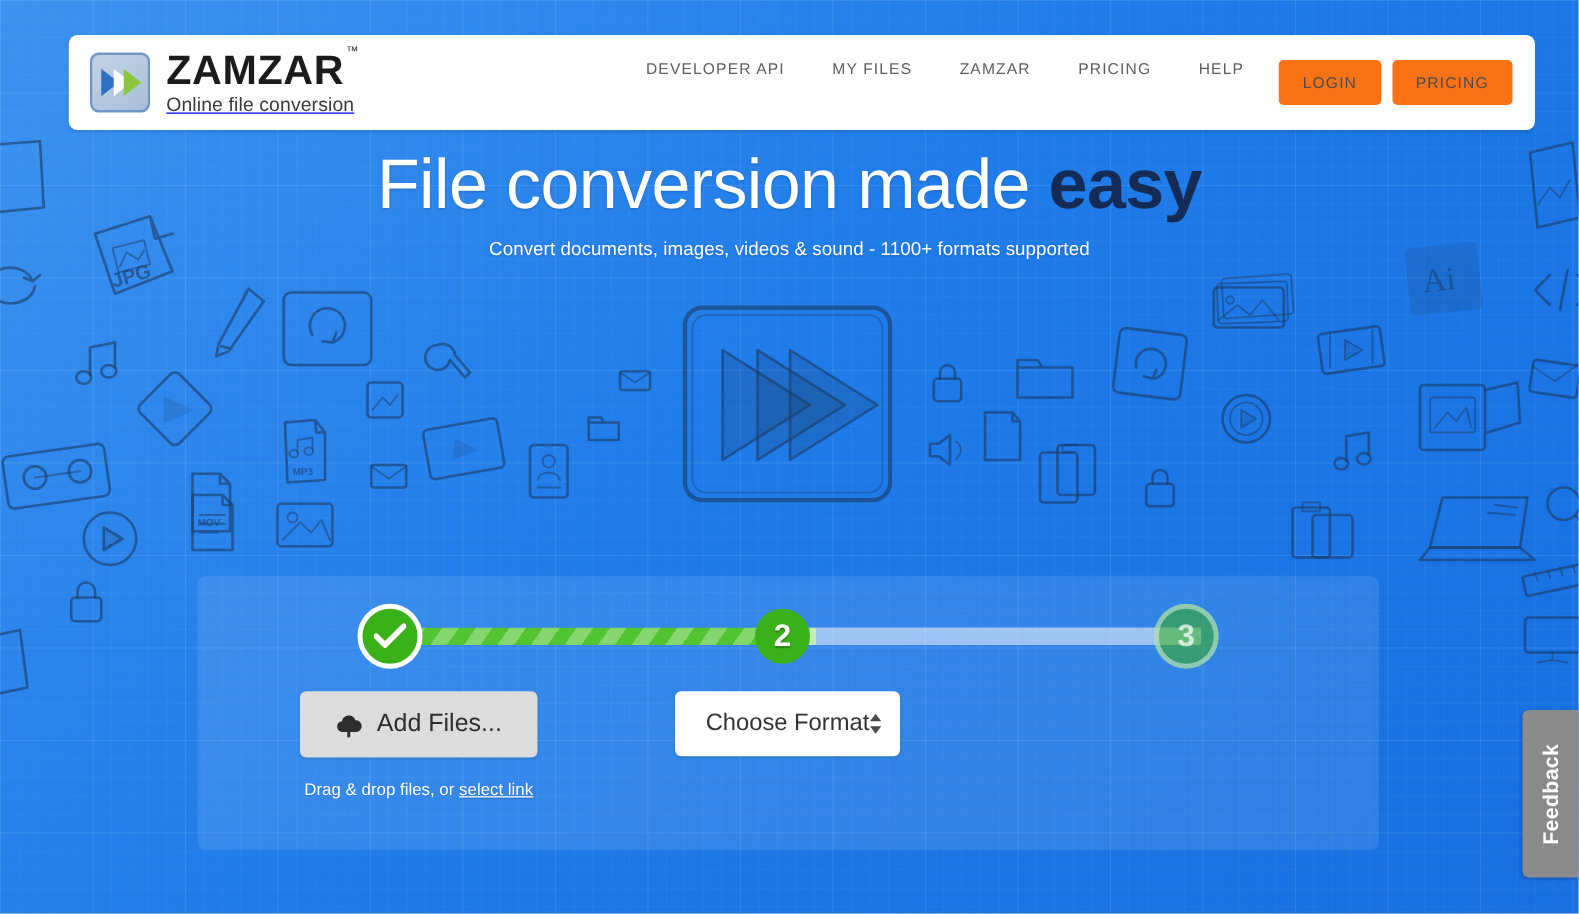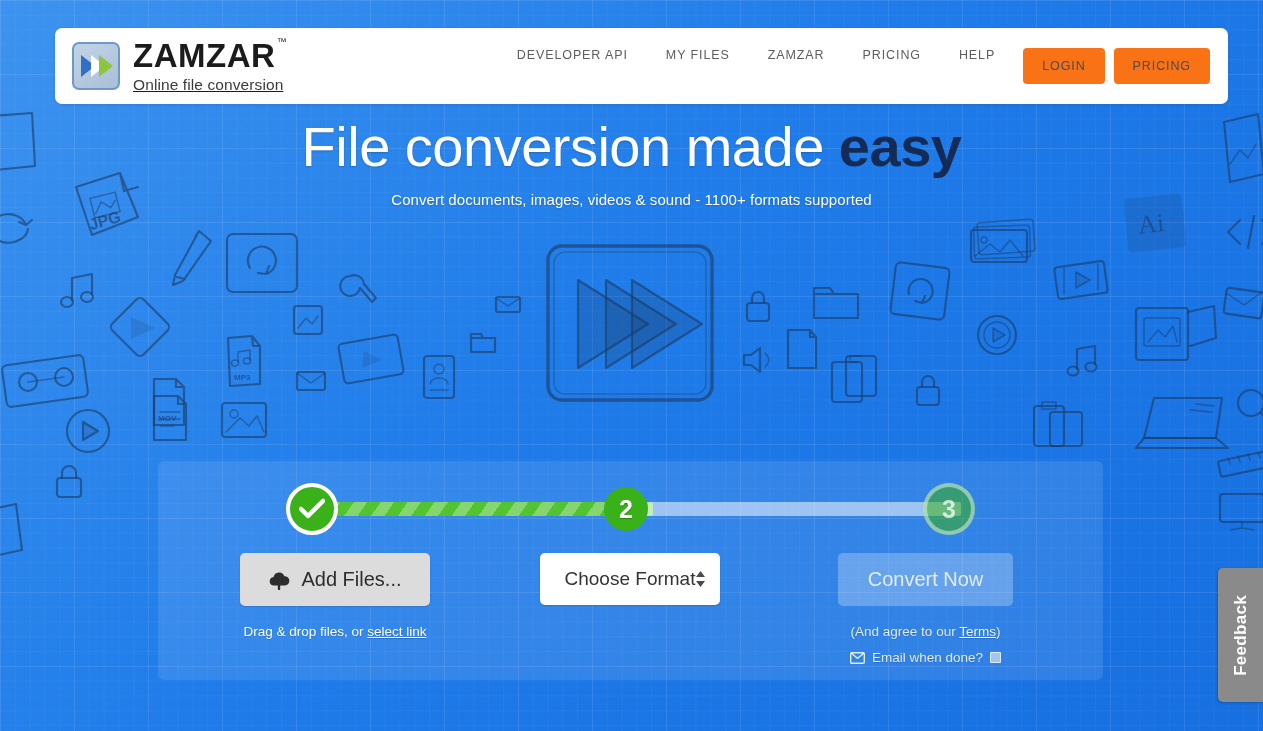--- a/index.html
+++ b/index.html
@@ -498,33 +498,19 @@
           <svg width="22" height="20" viewBox="0 0 22 20" aria-hidden="true">
             <path d="M5.2 15.5 A4.3 4.3 0 0 1 5.6 7 A5.6 5.6 0 0 1 16.4 6.2 A4.3 4.3 0 0 1 17 15.5 Z" fill="#2d2d2d"></path>
             <path d="M11 19 L11 9 M11 8 L7.4 12 M11 8 L14.6 12" stroke="#2d2d2d" stroke-width="2.4" fill="none" stroke-linecap="round" stroke-linejoin="round"></path>
           </svg>
         </span>
         <span>Add Files...</span>
       </button>
       <div id="drag-text"><span>Drag &amp; drop files, or </span><a id="select-link" href="#">select link</a></div>
     </div>
 
-    <div class="col" id="col-3">
-      <button id="convert-btn">Convert Now</button>
-      <div id="terms-line"><span>(And agree to our </span><a id="terms-link" href="#">Terms</a><span>)</span></div>
-      <div id="email-line">
-        <span style="line-height:0">
-          <svg width="15" height="12" viewBox="0 0 15 12" aria-hidden="true">
-            <rect x="0.7" y="0.7" width="13.6" height="10.6" rx="1" fill="none" stroke="rgba(255,255,255,.85)" stroke-width="1.4"></rect>
-            <path d="M1 1 L7.5 6.3 L14 1" fill="none" stroke="rgba(255,255,255,.85)" stroke-width="1.4"></path>
-          </svg>
-        </span>
-        <span>Email when done?</span>
-        <span id="email-checkbox"></span>
-      </div>
-    </div>
   </div>
 
   <div id="feedback-tab">
     <span id="feedback-text">Feedback</span>
   </div>
 
 </div>
 
 </body></html>

